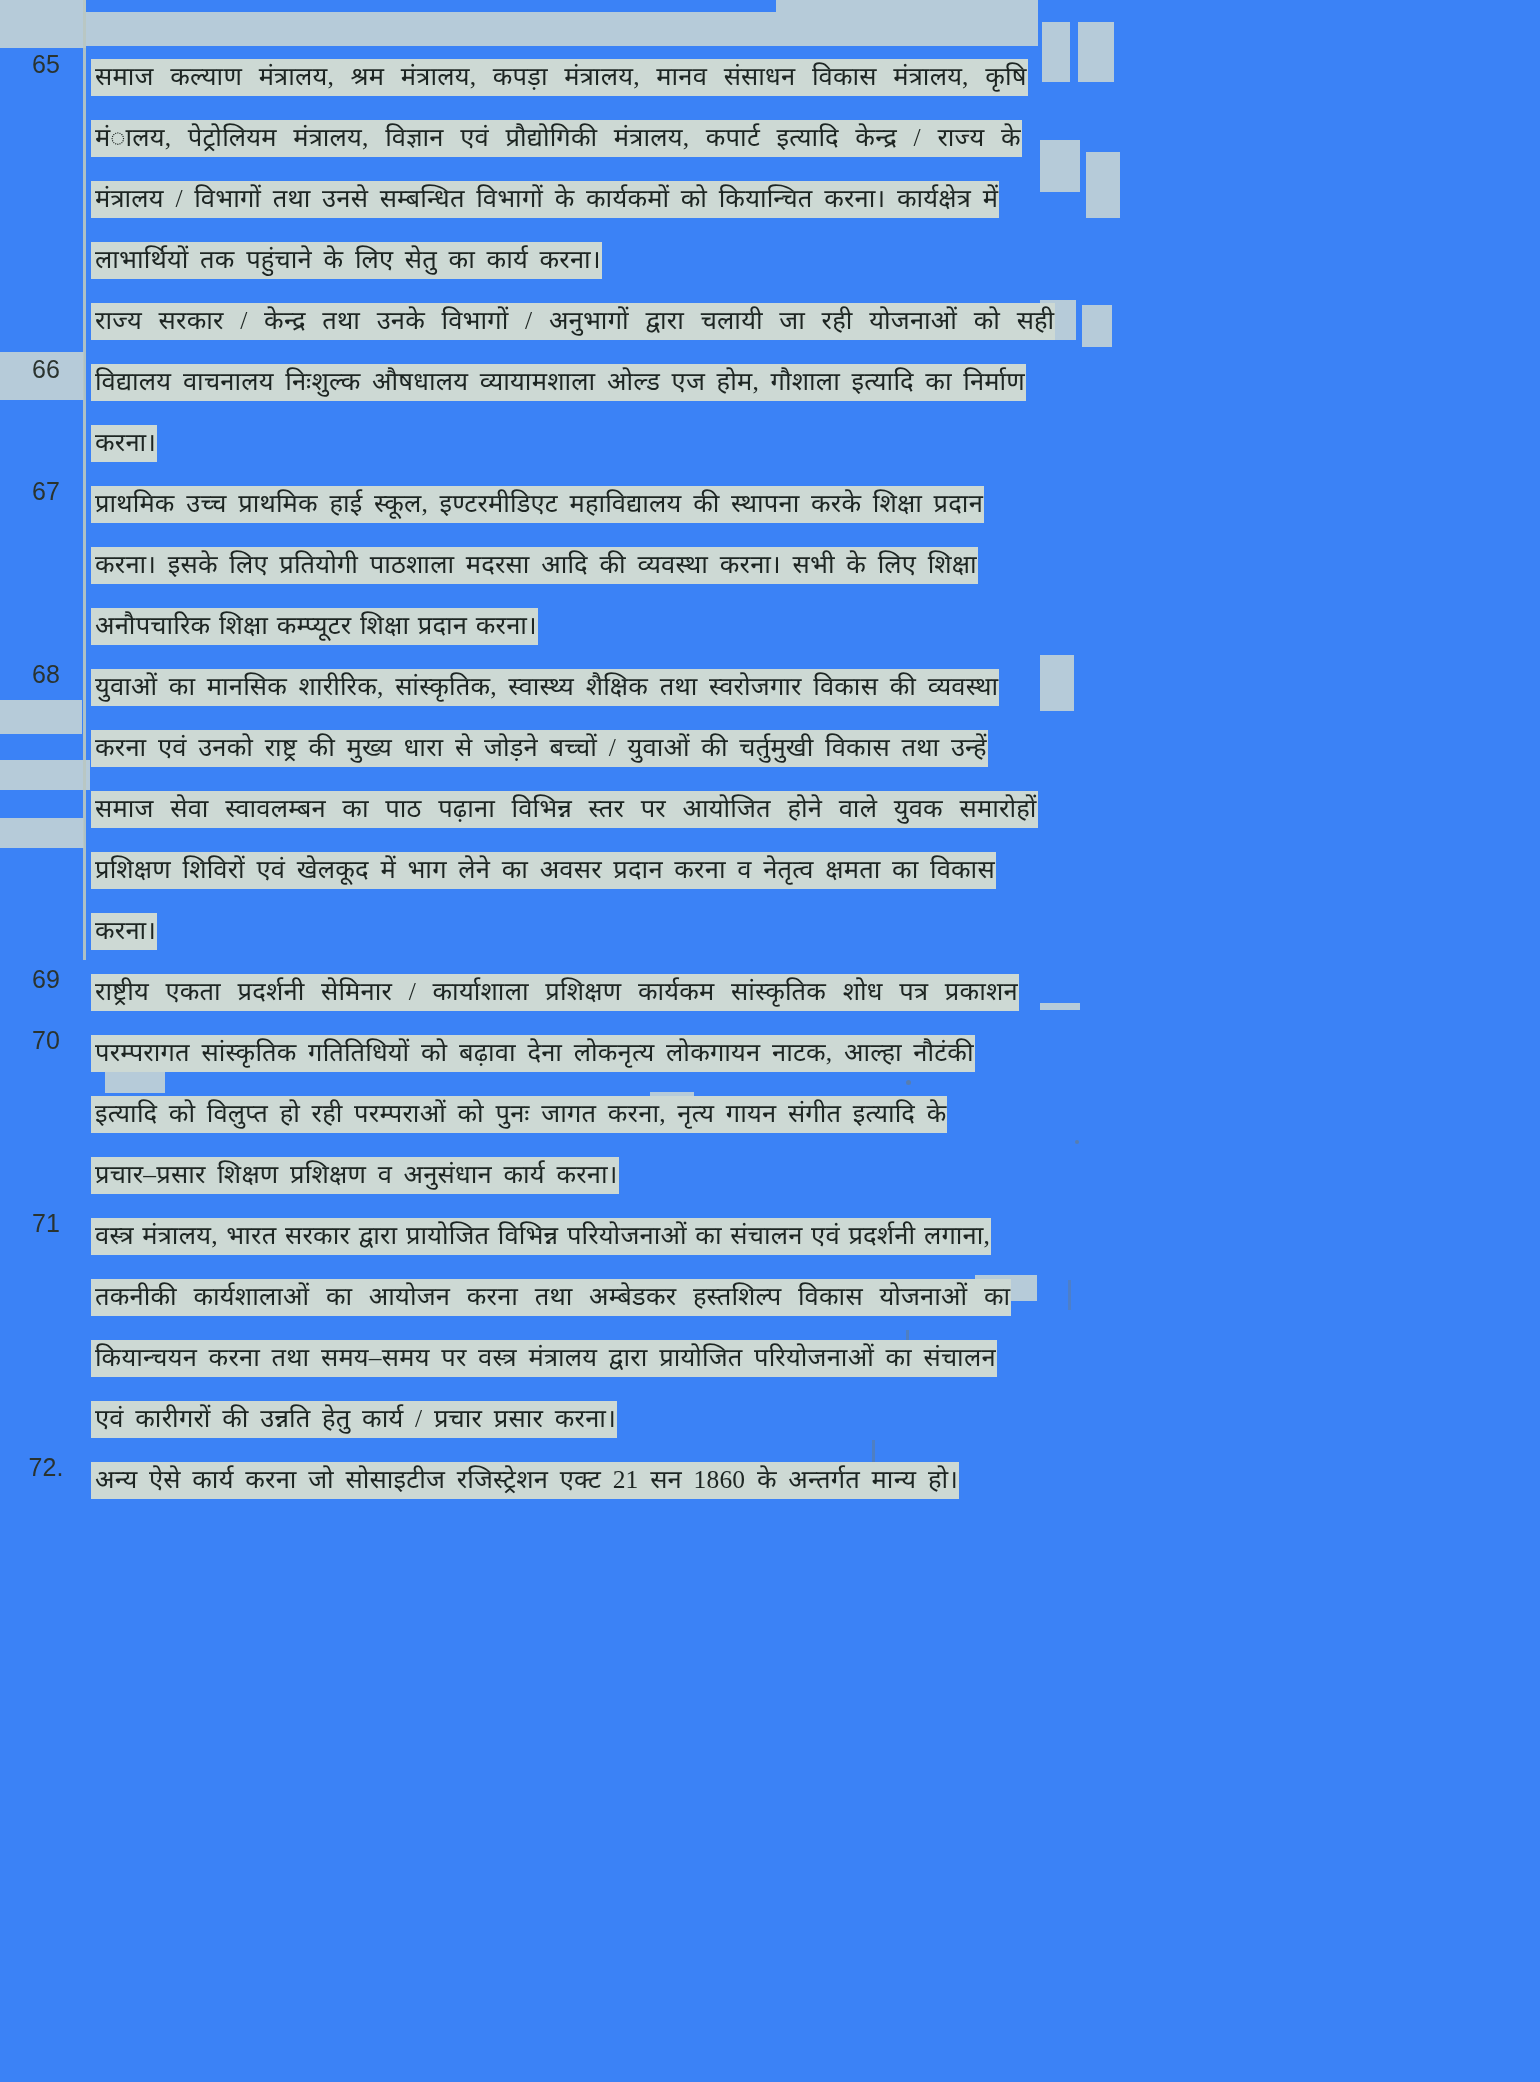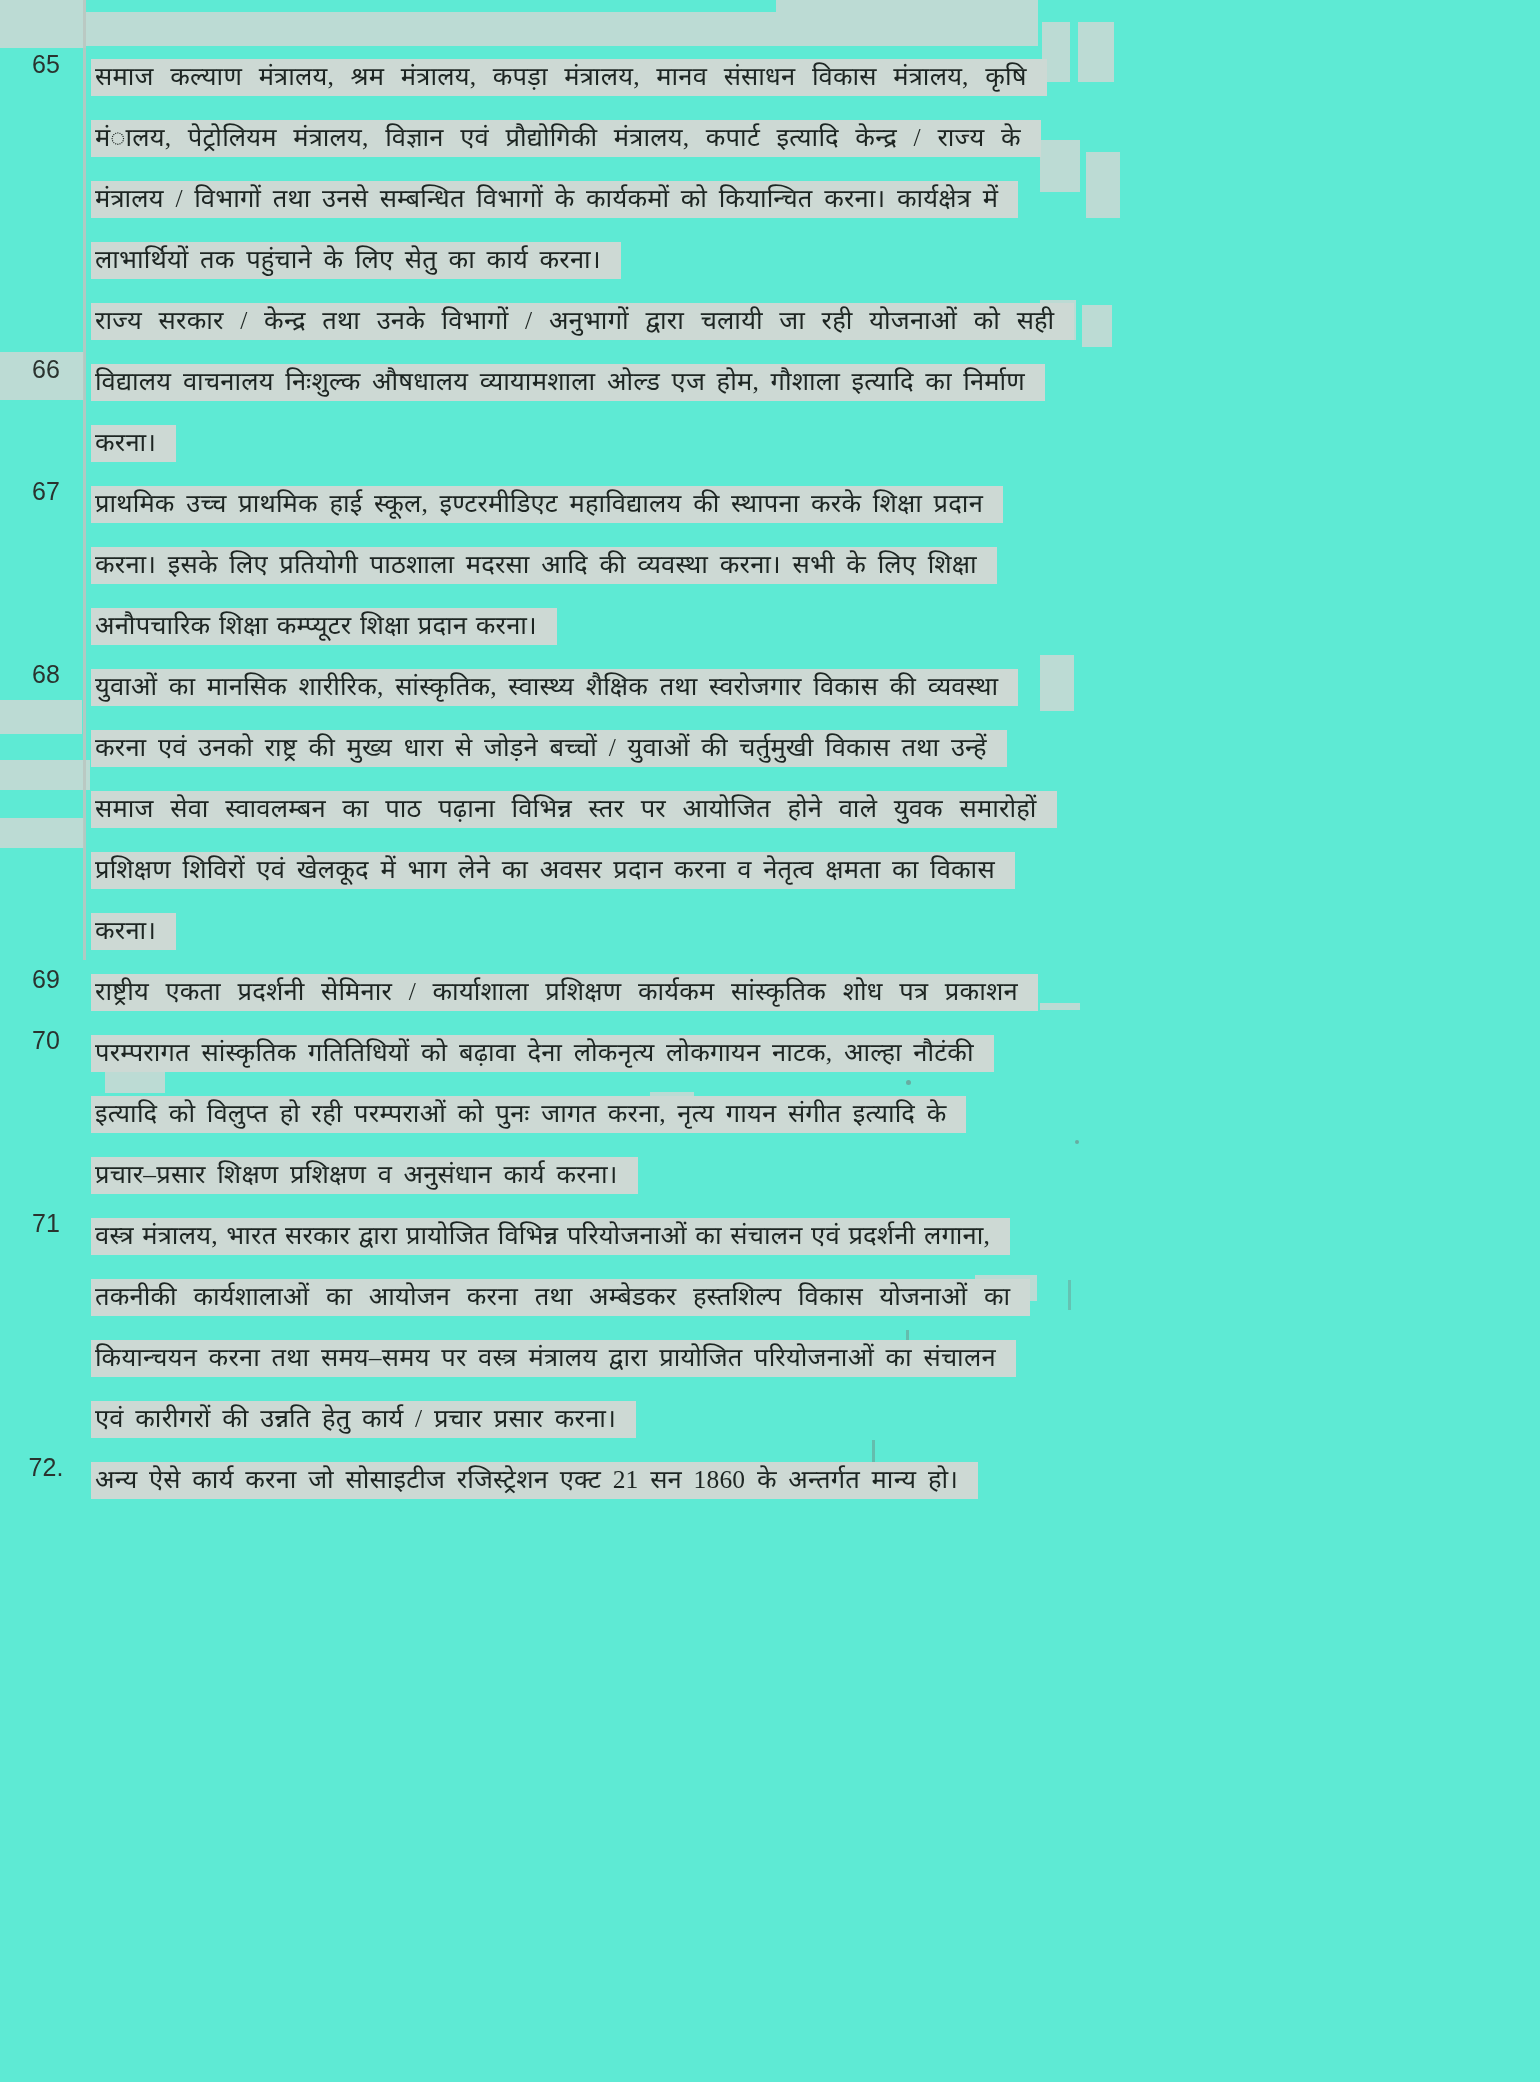--- a/index.html
+++ b/index.html
@@ -12,21 +12,21 @@
     height: 2082px;
     position: relative;
     font-family: "Liberation Serif", "DejaVu Serif", serif;
     overflow: hidden;
   }
 
   
   #page {
     position: absolute;
     inset: 0;
-    background: #5eead4;
+    background: #3b82f6;
   }
 
   
   .blob {
     position: absolute;
     background: #ccd8d3;
     opacity: .85;
   }
   .speck {
     position: absolute;
@@ -70,21 +70,21 @@
     line-height: 61px;
     color: #1d2522;
     letter-spacing: .2px;
     white-space: nowrap;
   }
 
   
   .line > span.hl {
     background: #cdd9d4;
     box-shadow: 0 0 0 1px #cdd9d4;
-    padding: 2px 19px 4px 3px;
+    padding: 2px 0 4px 3px;
     display: inline;
   }
 
   .just {
     
     word-spacing: 10px;
   }
   .just3 { word-spacing: 5px; }
   .tight { word-spacing: 2px; }
 

